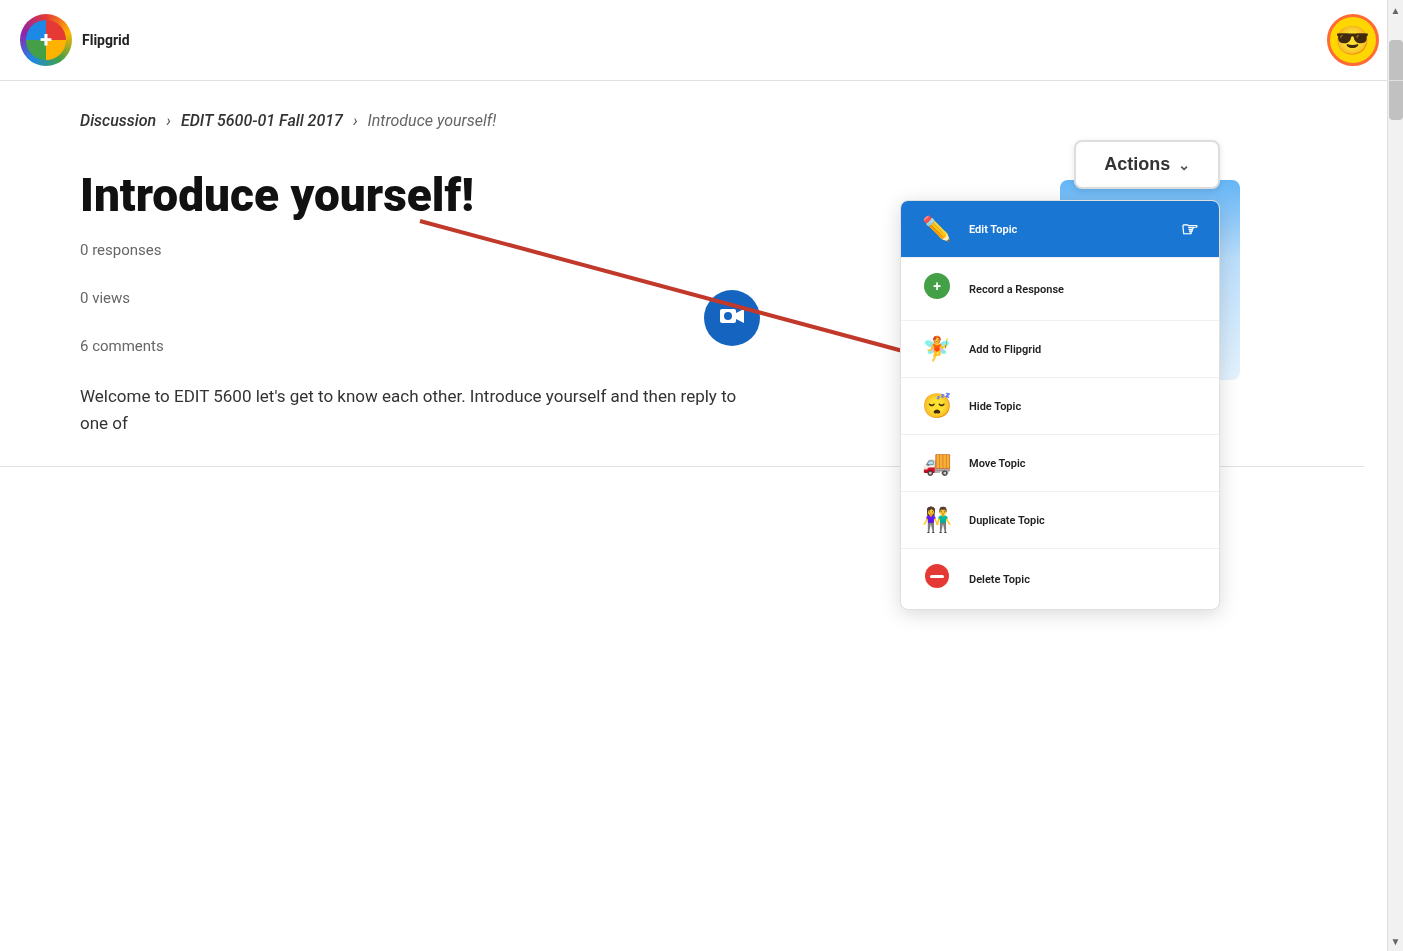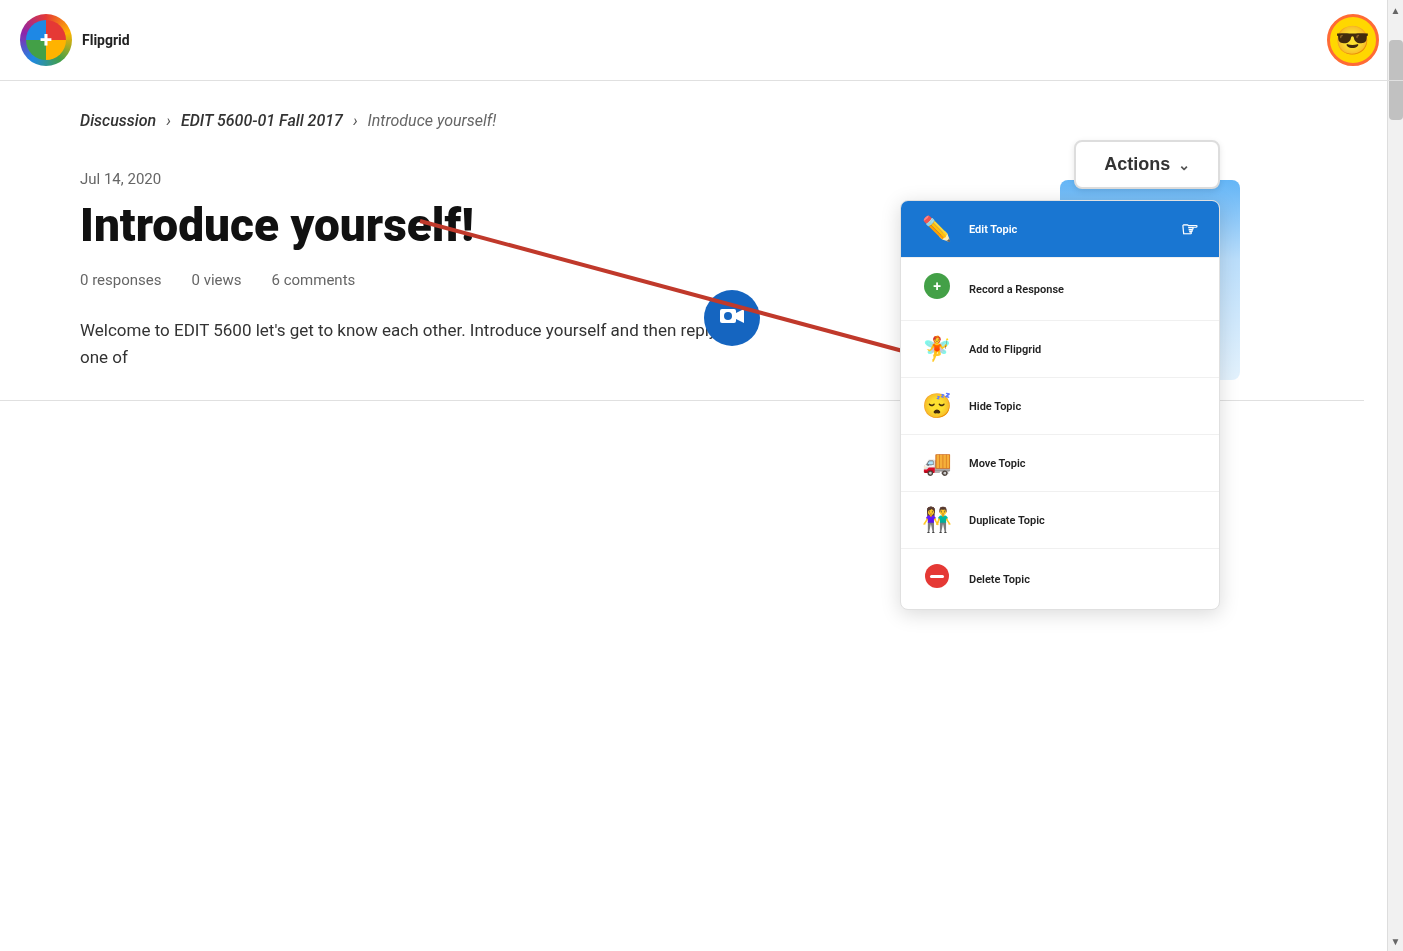--- a/index.html
+++ b/index.html
@@ -178,20 +178,21 @@
       line-height: 1.1;
       margin-bottom: 20px;
     }
 
     .stats {
       display: flex;
       gap: 30px;
       font-size: 15px;
       color: #666;
       margin-bottom: 28px;
+      flex-direction: column;
     }
 
     .description {
       font-size: 17px;
       color: #333;
       line-height: 1.6;
     }
 
     
     .camera-btn {
@@ -363,21 +364,20 @@
     <defs>
       <marker id="arrowhead" markerWidth="10" markerHeight="7" refX="9" refY="3.5" orient="auto">
         <polygon points="0 0, 10 3.5, 0 7" fill="#c0392b"></polygon>
       </marker>
     </defs>
     <line x1="100" y1="50" x2="620" y2="190" stroke="#c0392b" stroke-width="4" marker-end="url(#arrowhead)"></line>
   </svg>
 
   <div class="content-area">
     <div class="topic-info">
-      <div class="date">Jul 14, 2020</div>
       <h1 class="topic-title">Introduce yourself!</h1>
       <div class="stats">
         <span>0 responses</span>
         <span>0 views</span>
         <span>6 comments</span>
       </div>
       <p class="description">Welcome to EDIT 5600 let's get to know each other. Introduce yourself and then reply to one of</p>
     </div>
 
     <button class="camera-btn">

